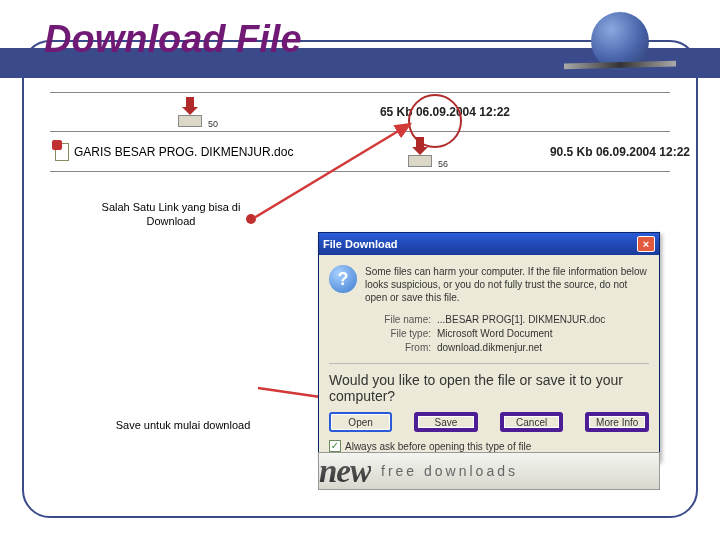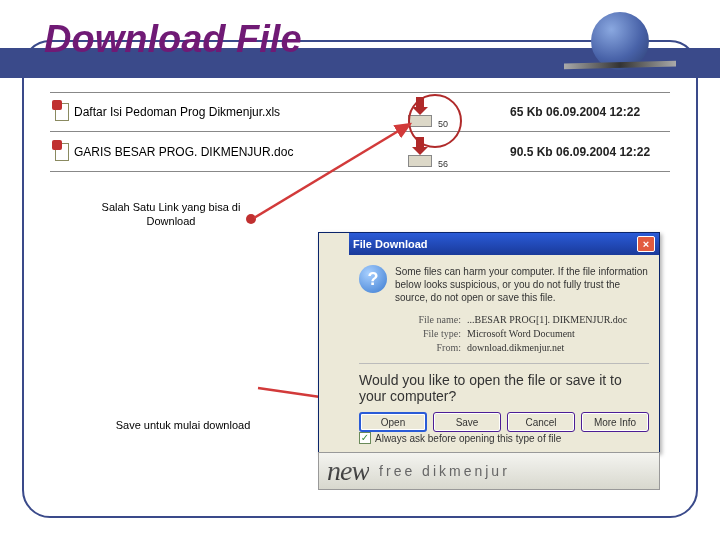--- a/index.html
+++ b/index.html
@@ -18,73 +18,66 @@
   .file-name { display: flex; align-items: center; gap: 4px; padding-left: 4px; }
   .fn-icon { width: 16px; height: 20px; position: relative; }
   .fn-icon .sheet { width: 14px; height: 18px; border: 1px solid #8a8a60; background: #fff; position: absolute; left: 1px; top: 1px; }
   .fn-icon .badge { width: 10px; height: 10px; background: #c03030; position: absolute; left: -2px; top: -2px; border-radius: 2px; }
   .dl-cell { display: flex; justify-content: center; }
   .dl-icon { width: 28px; height: 30px; position: relative; }
   .dl-icon .arrow { position: absolute; left: 10px; top: 0; width: 8px; height: 10px; background: #b02a2a; }
   .dl-icon .arrow::after { content: ""; position: absolute; left: -4px; top: 10px; width: 0; height: 0; border-left: 8px solid transparent; border-right: 8px solid transparent; border-top: 8px solid #b02a2a; }
   .dl-icon .disk { position: absolute; left: 2px; top: 18px; width: 24px; height: 12px; background: #dcd8c8; border: 1px solid #888; }
   .dl-icon .num { position: absolute; right: -14px; bottom: -2px; font-size: 9px; color: #333; }
-  .meta-cell { font-size: 12px; color: #222; font-weight: bold; }
+  .meta-cell { font-size: 12px; color: #222; font-weight: bold; text-align: right; }
   .circle-callout { position: absolute; top: 94px; left: 408px; width: 54px; height: 54px; border: 2px solid #b02a2a; border-radius: 50%; z-index: 4; }
 
   .caption { position: absolute; font-size: 11px; text-align: center; line-height: 1.3; z-index: 3; }
   .caption-1 { top: 200px; left: 96px; width: 150px; }
   .caption-2 { top: 374px; left: 108px; width: 150px; margin-top: 44px; }
   .dot { width: 10px; height: 10px; border-radius: 50%; background: #c03030; position: absolute; z-index: 4; }
   .dot-1 { top: 214px; left: 246px; }
 
-  .dialog { position: absolute; top: 232px; left: 318px; width: 342px; background: #ece9d8; border: 1px solid #0a246a; box-shadow: 2px 2px 4px rgba(0,0,0,.3); z-index: 5; font-size: 10px; color: #333; padding-left: 30px; }
+  .dialog { position: absolute; top: 232px; left: 318px; width: 342px; background: #ece9d8; border: 1px solid #0a246a; box-shadow: 2px 2px 4px rgba(0,0,0,.3); z-index: 5; font-size: 10px; color: #333; }
   .dlg-titlebar { height: 22px; background: linear-gradient(180deg, #2a5bd7 0%, #1a3a9a 100%); display: flex; align-items: center; padding: 0 4px; color: #fff; font-weight: bold; font-size: 11px; }
   .dlg-titlebar .spacer { flex: 1; }
   .close-btn { width: 18px; height: 16px; background: #e25b3f; border: 1px solid #fff; color: #fff; display: flex; align-items: center; justify-content: center; font-size: 11px; font-weight: bold; border-radius: 2px; cursor: pointer; }
   .dlg-body { padding: 10px 10px 8px 10px; }
   .dlg-warning { display: flex; gap: 8px; margin-bottom: 10px; }
   .q-icon { width: 28px; height: 28px; border-radius: 50%; background: radial-gradient(circle at 35% 30%, #a8d0ff, #3a7ad0); color: #fff; font-weight: bold; font-size: 18px; display: flex; align-items: center; justify-content: center; flex-shrink: 0; }
   .warn-text { font-size: 10px; line-height: 1.3; filter: blur(.3px); }
-  .dlg-details { margin-left: 44px; margin-bottom: 10px; font-family: Liberation Serif, serif; }
+  .dlg-details { margin-left: 44px; margin-bottom: 10px; }
   .dlg-details .row { display: flex; margin-bottom: 3px; font-size: 10px; filter: blur(.2px); }
   .dlg-details .lab { width: 58px; text-align: right; color: #555; margin-right: 6px; }
   .dlg-prompt { border-top: 1px solid #bbb; padding-top: 8px; font-size: 14px; filter: blur(.2px); margin-bottom: 8px; }
-  .dlg-buttons { display: flex; gap: 6px; justify-content: flex-end; }
-  .dlg-btn { width: 70px; height: 20px; background: #ece9d8; border: 1px solid #4c1d95; border-radius: 3px; font-size: 10px; display: flex; align-items: center; justify-content: center; cursor: pointer; box-shadow: inset 0 0 0 1px #fff; }
+  .dlg-buttons { display: flex; gap: 22px; justify-content: flex-start; margin-bottom: 8px; }
+  .dlg-btn { width: 70px; height: 20px; background: #ece9d8; border: 4px solid #4c1d95; border-radius: 3px; font-size: 10px; display: flex; align-items: center; justify-content: center; cursor: pointer; box-shadow: inset 0 0 0 1px #fff; }
   .dlg-btn.default { border: 2px solid #2a5bd7; }
   .dlg-check { display: flex; align-items: center; gap: 4px; font-size: 10px; filter: blur(.2px); }
   .dlg-check .cb { width: 12px; height: 12px; border: 1px solid #6a8a5a; background: #fff; color: #3a8a3a; font-size: 10px; line-height: 10px; text-align: center; }
 
   .banner { position: absolute; top: 452px; left: 318px; width: 342px; height: 38px; background: linear-gradient(180deg, #f4f4f0 0%, #d8d8ce 100%); border: 1px solid #999; display: flex; align-items: center; z-index: 5; }
-  .banner .new { font-family: "Times New Roman", serif; font-style: italic; font-size: 28px; font-weight: normal; background: linear-gradient(180deg, #6a6a6a, #2a2a2a); -webkit-background-clip: text; color: transparent; padding-left: 8px; letter-spacing: -1px; }
+  .banner .new { font-family: "Times New Roman", serif; font-style: italic; font-size: 33px; font-weight: bold; background: linear-gradient(180deg, #6a6a6a, #2a2a2a); -webkit-background-clip: text; color: transparent; letter-spacing: -1px; }
   .banner .sub { margin-left: 10px; color: #666; font-size: 14px; letter-spacing: 3px; filter: blur(.3px); }
 
   svg.arrow-line { position: absolute; z-index: 4; pointer-events: none; }
 </style>
 </head>
 <body>
 
 <div class="slide-frame"></div>
 <div class="title-bar"></div>
 <div class="page-title">Download File</div>
 <div class="logo">
   <div class="logo-globe"></div>
   <div class="logo-swoosh"></div>
 </div>
 
 <div class="file-listing">
   <div class="file-row">
-    <div class="file-name">
-      <span class="fn-icon">
-          <span class="sheet"></span>
-          <span class="badge"></span>
-        </span>
-      <span>Daftar Isi Pedoman Prog Dikmenjur.xls</span>
-    </div>
     <div class="dl-cell">
       <div class="dl-icon">
         <div class="arrow"></div>
           <div class="disk"></div>
         <span class="num">50</span>
       </div>
     </div>
     <div class="meta-cell">
       <span>65 Kb</span>&nbsp;<span>06.09.2004 12:22</span>
     </div>
@@ -171,14 +164,14 @@
     </div>
     <div class="dlg-check">
       <span class="cb">✓</span>
       <span>Always ask before opening this type of file</span>
     </div>
   </div>
 </div>
 
 <div class="banner">
   <span class="new">new</span>
-  <span class="sub">free dikmenjur</span>
+  <span class="sub">free downloads</span>
 </div>
 
 </body></html>

